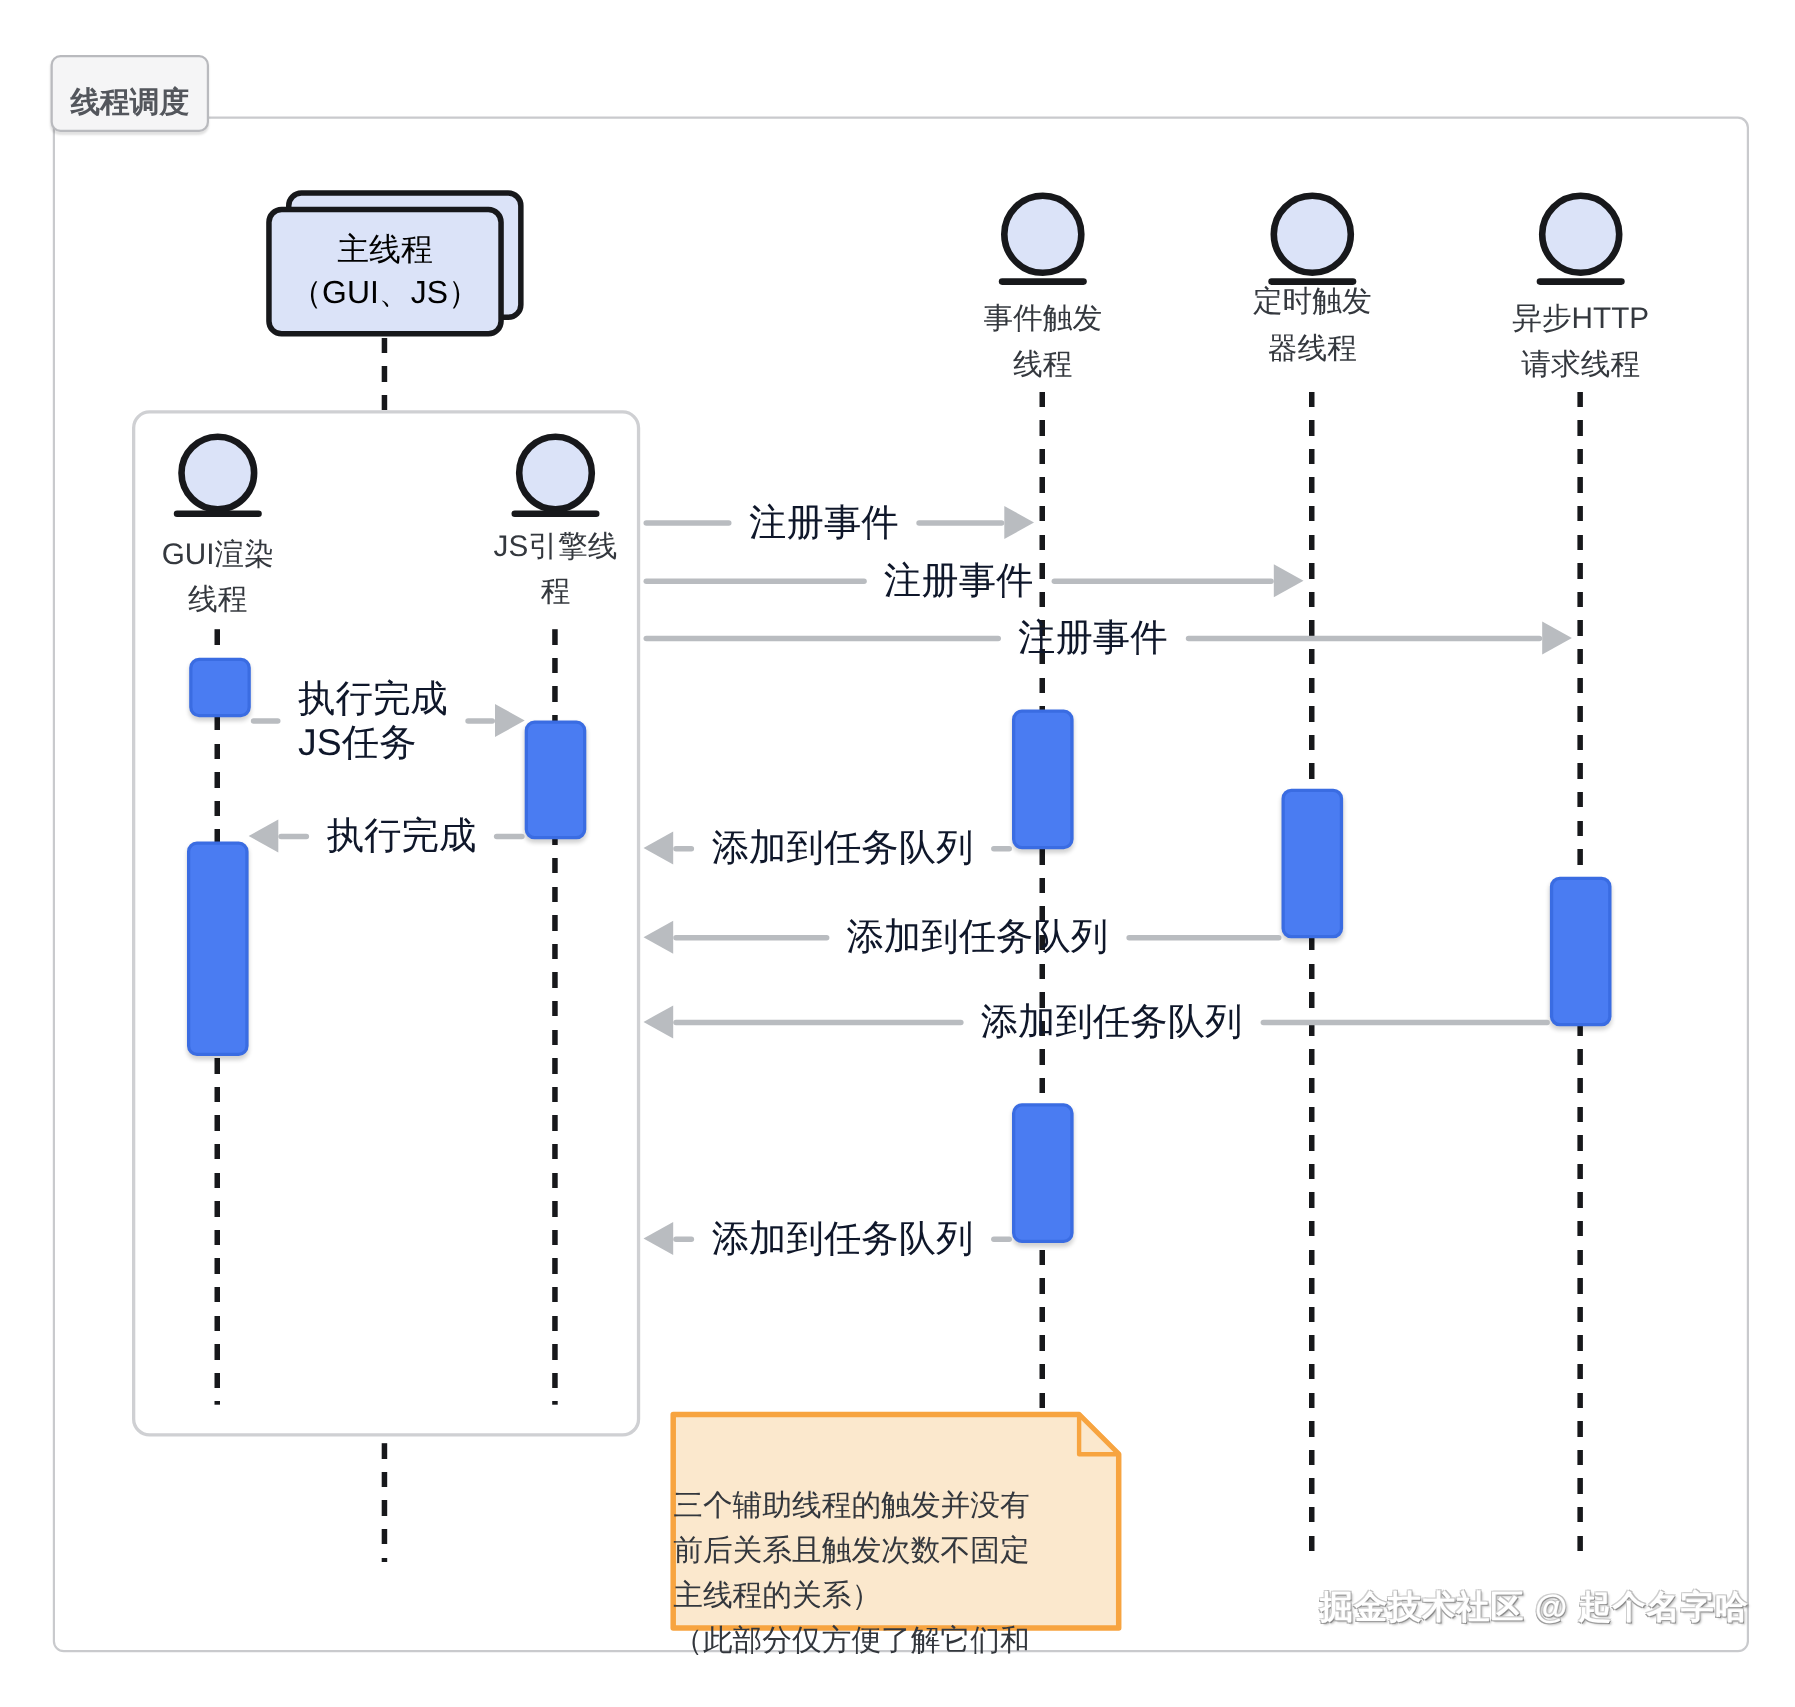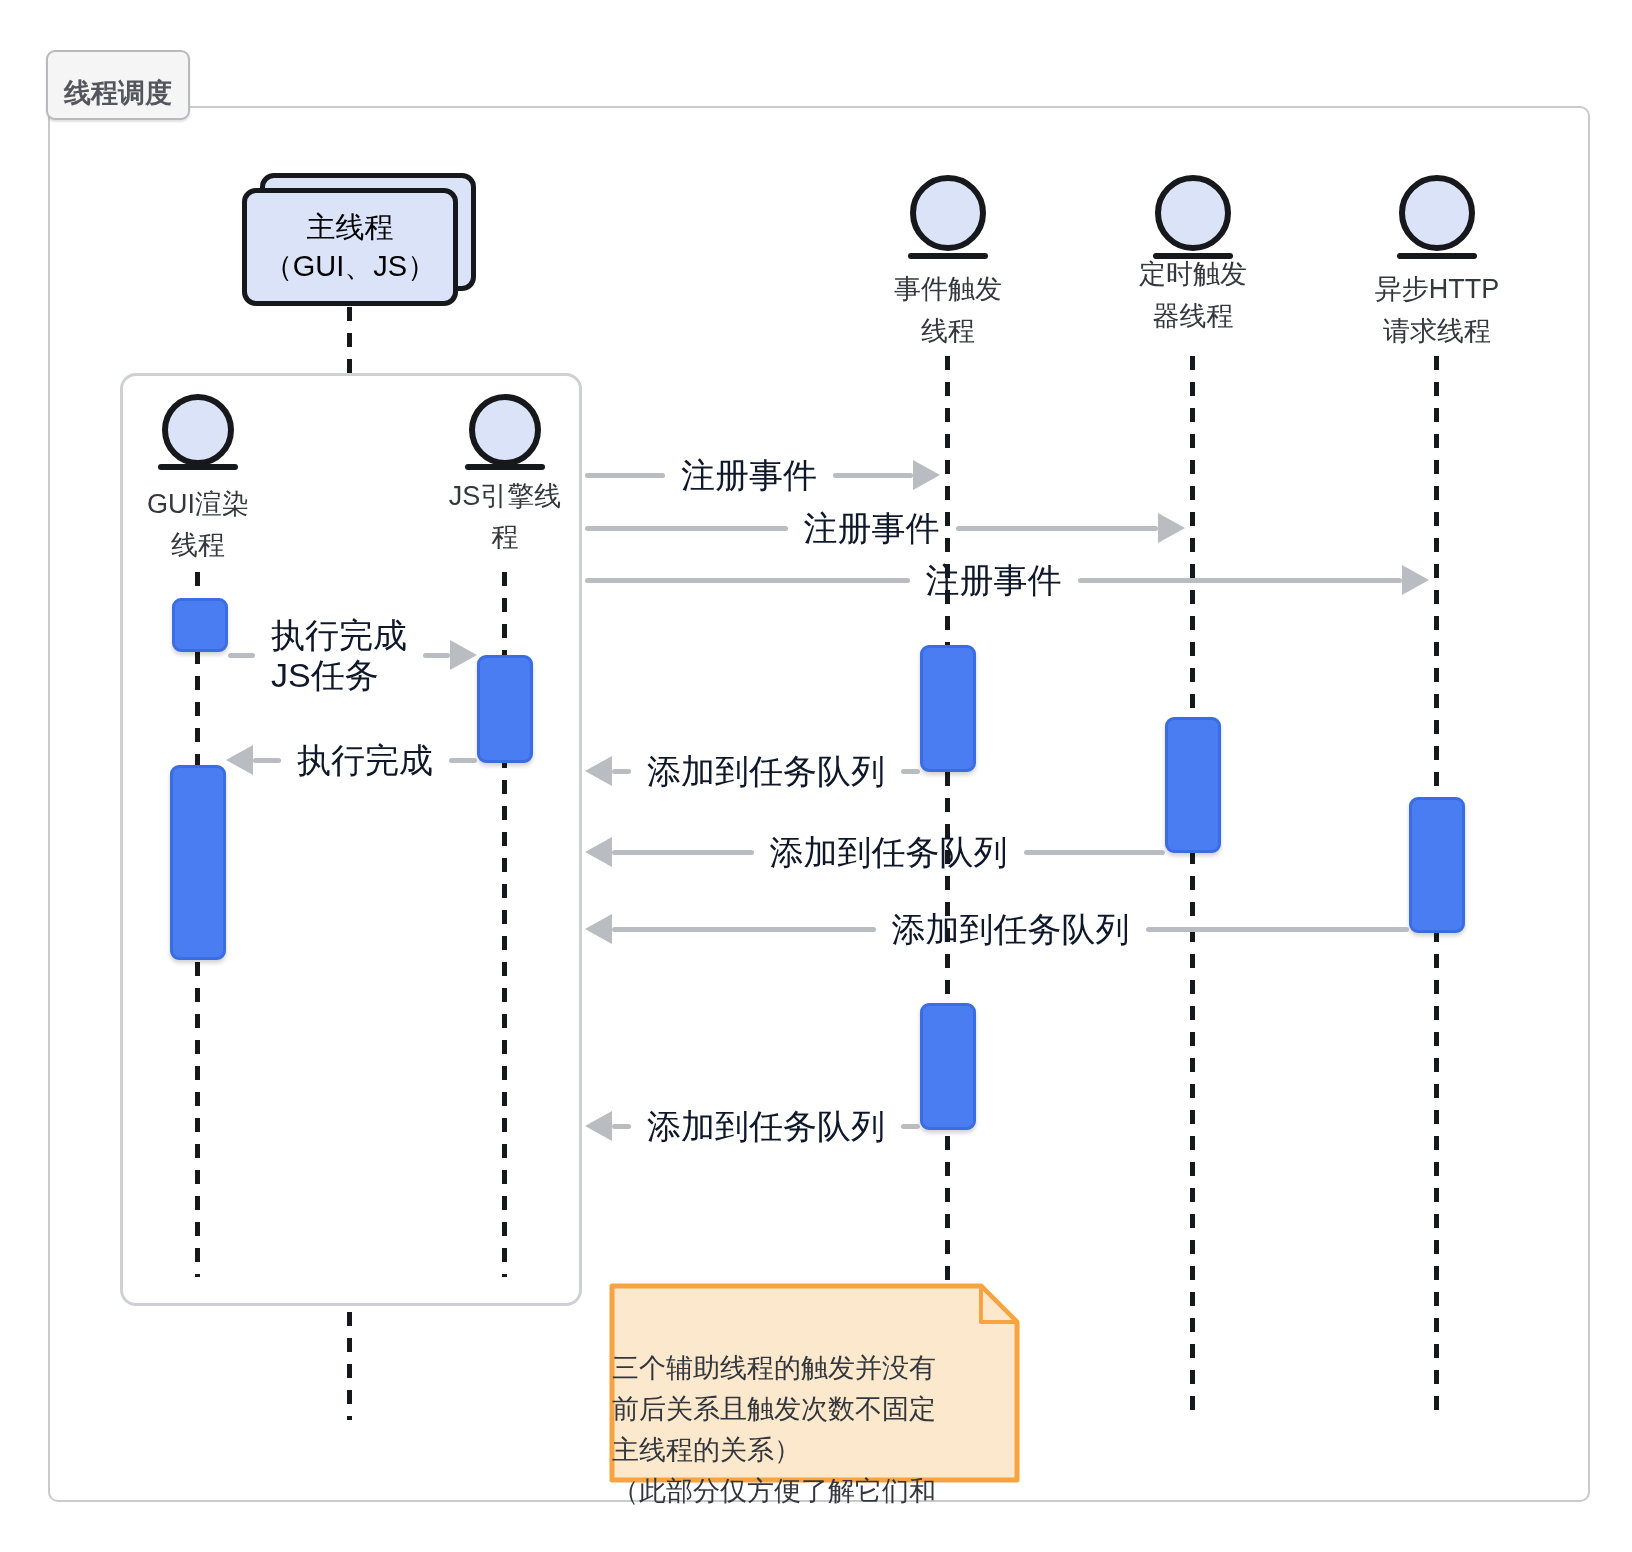--- a/index.html
+++ b/index.html
@@ -206,14 +206,15 @@
     <path d="M12 8 H381 L417 44 V202 H12 Z" fill="#fbe8cd" stroke="#f7a440" stroke-width="5" stroke-linejoin="round"></path>
     <path d="M381 8 V44 H417 Z" fill="#fbe8cd" stroke="#f7a440" stroke-width="4" stroke-linejoin="round"></path>
   </svg>
   <div class="note-text">
     <span class="l">三个辅助线程的触发并没有</span>
     <span class="l">前后关系且触发次数不固定</span>
     <span class="l">主线程的关系）</span>
     <span class="l">（此部分仅方便了解它们和</span>
   </div>
 
+  <div class="watermark">掘金技术社区 @ 起个名字哈</div>
 
 </div>
 
 </body></html>

